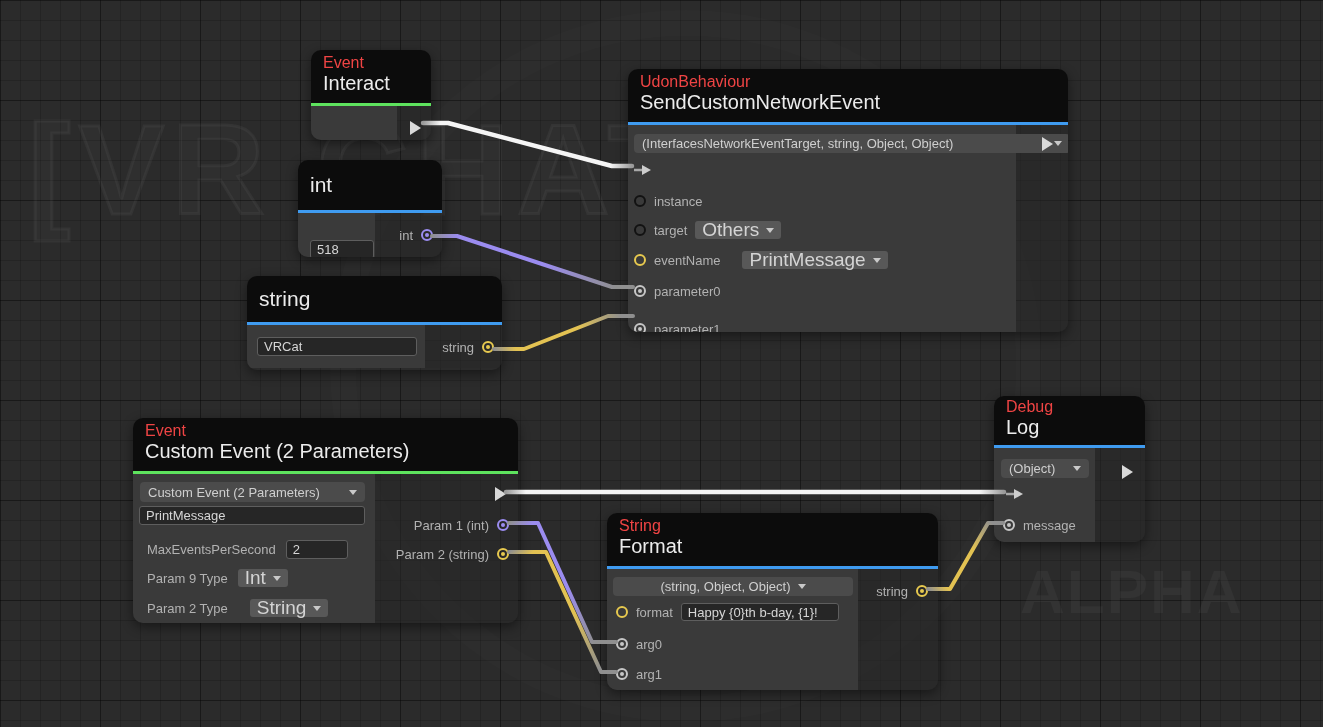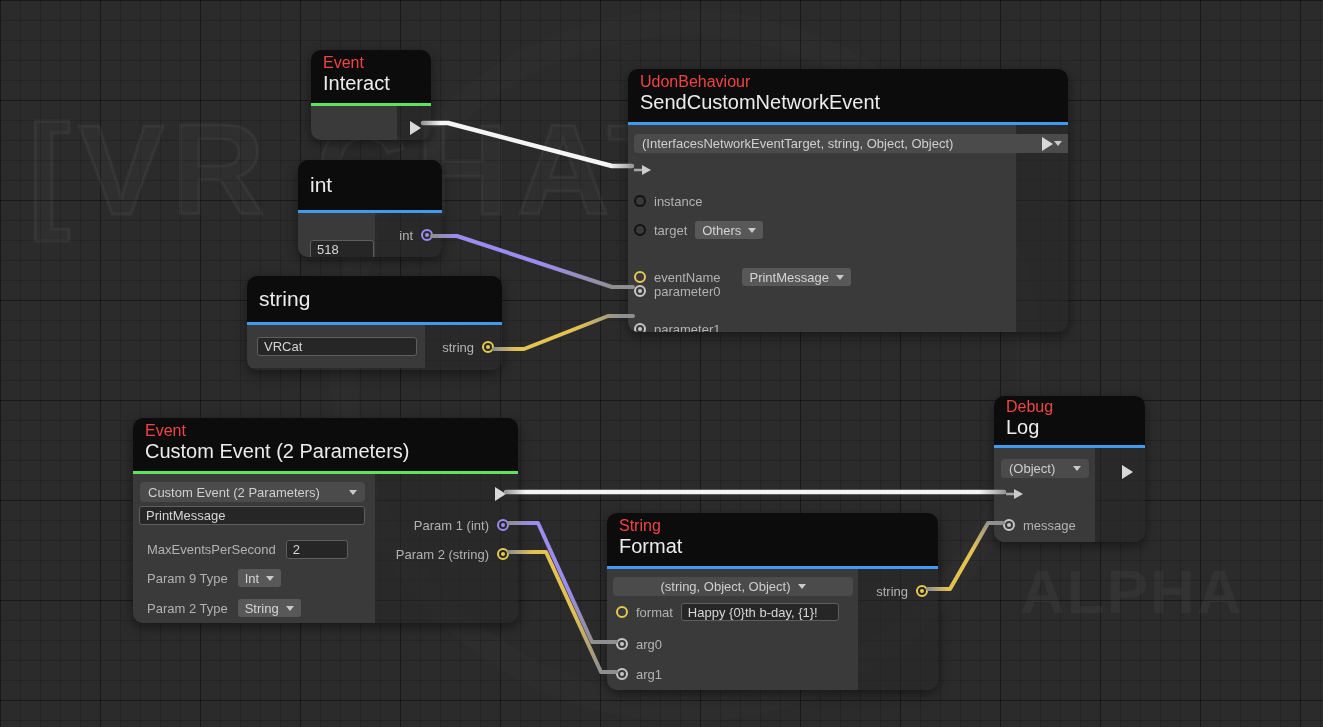--- a/index.html
+++ b/index.html
@@ -52,21 +52,21 @@
   .c-purple{--c:#9b8cf0;} .c-yellow{--c:#e7c94f;} .c-gray{--c:#c6c6c6;} .c-dark{--c:#121212;}
   .flow-out{width:0;height:0;position:absolute;
         border-top:7px solid transparent;border-bottom:7px solid transparent;
         border-left:11px solid #d9d9d9;}
   .flowin{position:absolute;}
   
   .pill{box-sizing:border-box;background:#4b4b4b;border-radius:4px;color:#cfcfcf;font-size:13px;
         display:flex;align-items:center;justify-content:space-between;
         padding:0 8px;height:19px;position:absolute;white-space:nowrap;overflow:hidden;}
   .pill .txt{overflow:hidden;text-overflow:ellipsis;}
-  .pill-sm{box-sizing:border-box;background:#585858;border-radius:3px;color:#d4d4d4;font-size:13px;
+  .pill-sm{box-sizing:border-box;background:#585858;border-radius:3px;color:#d4d4d4;font-size:19px;
         display:flex;align-items:center;height:18px;padding:0 7px;flex:none;white-space:nowrap;}
   .caret{width:0;height:0;border-left:4px solid transparent;border-right:4px solid transparent;
         border-top:5px solid #c9c9c9;margin-left:7px;flex:none;}
   .input{box-sizing:border-box;background:#262626;border:1px solid #5e5e5e;border-radius:3px;
         color:#d6d6d6;font-size:13px;padding:0 6px;height:19px;
         display:flex;align-items:center;position:absolute;white-space:nowrap;overflow:hidden;}
   .input.inline{position:static;flex:none;}
   
   #wires{position:absolute;left:0;top:0;z-index:50;pointer-events:none;}
 </style>
@@ -141,21 +141,21 @@
       <span class="lbl">instance</span>
     </div>
     <div class="row" style="left:6px;top:95px;">
       <span class="ring c-dark"></span>
       <span class="lbl">target</span>
       <span class="pill-sm">
         <span>Others</span>
         <span class="caret"></span>
       </span>
     </div>
-    <div class="row" style="left:6px;top:125px;margin-top:17px;">
+    <div class="row" style="left:6px;top:125px;">
       <span class="ring c-yellow"></span>
       <span class="lbl">eventName</span>
       <span class="pill-sm" style="margin-left:14px;">
         <span>PrintMessage</span>
         <span class="caret"></span>
       </span>
     </div>
     <div class="row" style="left:6px;top:156px;">
       <span class="ring conn c-gray"></span>
       <span class="lbl">parameter0</span>
@@ -185,21 +185,21 @@
       <span class="lbl">MaxEventsPerSecond</span>
       <span class="input inline" style="width:62px;">2</span>
     </div>
     <div class="row" style="left:14px;top:94px;gap:10px;">
       <span class="lbl">Param 9 Type</span>
       <span class="pill-sm">
         <span>Int</span>
         <span class="caret"></span>
       </span>
     </div>
-    <div class="row" style="left:14px;top:124px;gap:10px;">
+    <div class="row" style="left:14px;top:124px;gap:22px;">
       <span class="lbl">Param 2 Type</span>
       <span class="pill-sm">
         <span>String</span>
         <span class="caret"></span>
       </span>
     </div>
     <div class="row out" style="top:41px;right:9px;">
       <span class="lbl">Param 1 (int)</span>
       <span class="ring conn c-purple"></span>
     </div>

